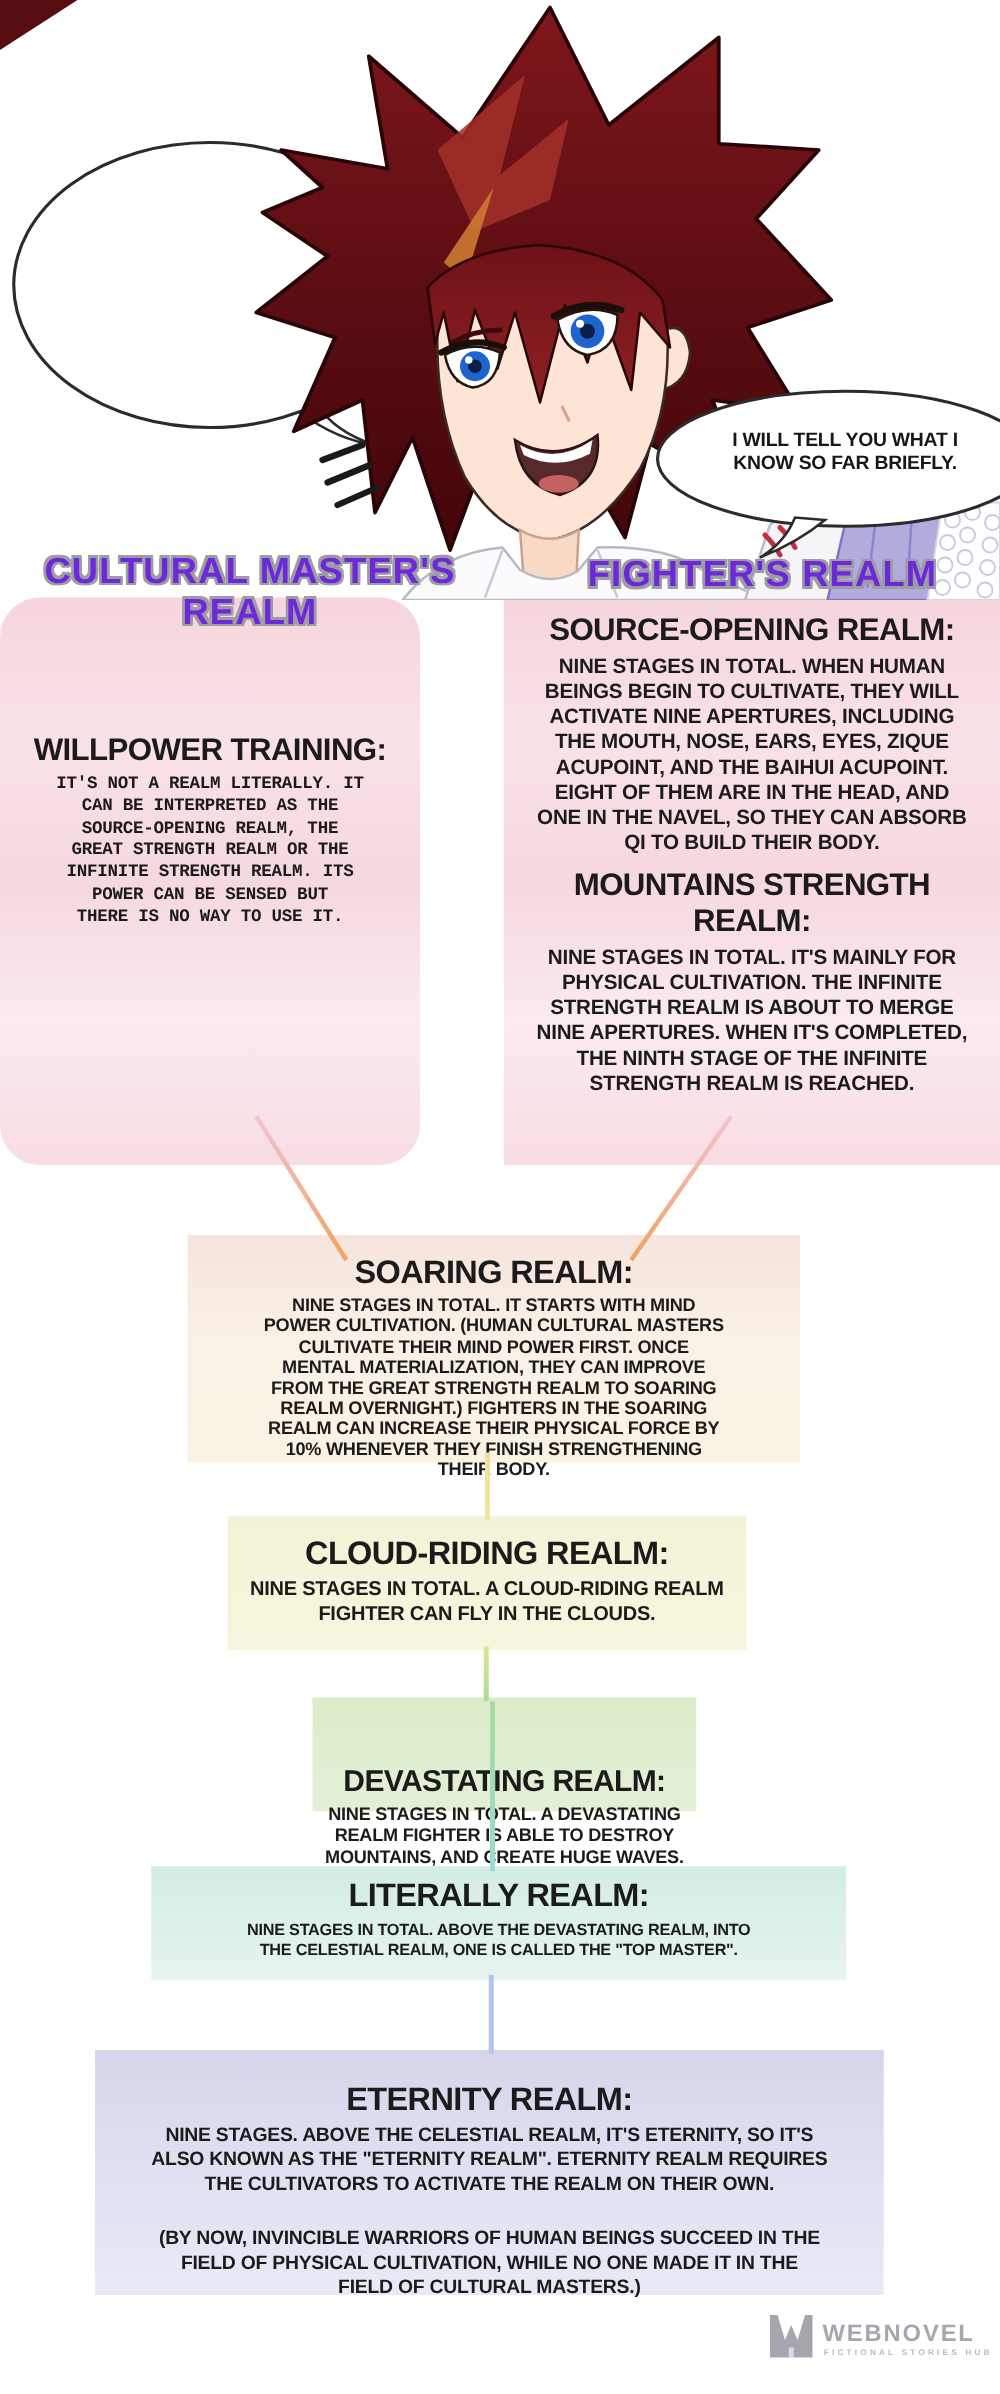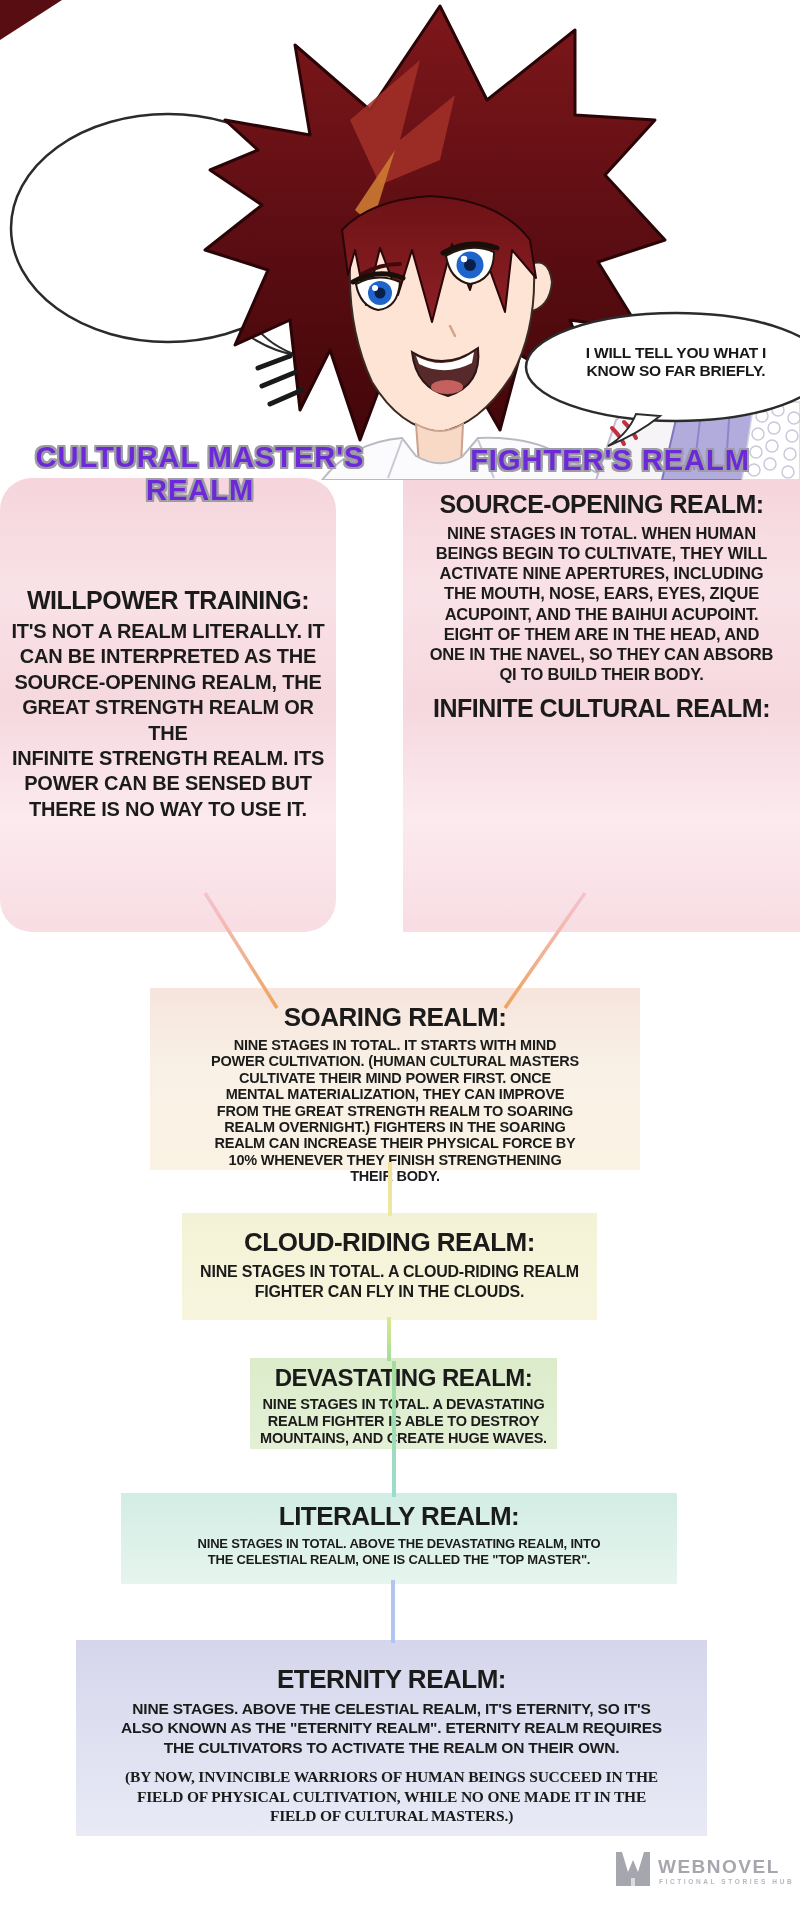--- a/index.html
+++ b/index.html
@@ -12,21 +12,21 @@
                letter-spacing:-0.2px;color:#171717;z-index:5;}
   
   .col-header{z-index:4;text-align:center;font-size:29px;letter-spacing:1px;color:#6d28d9;
     text-shadow:-2px -2px 0 #9c9ca4,2px -2px 0 #9c9ca4,-2px 2px 0 #9c9ca4,2px 2px 0 #9c9ca4,
                  0 -2px 0 #9c9ca4,0 2px 0 #9c9ca4,-2px 0 0 #9c9ca4,2px 0 0 #9c9ca4;}
   
   .panel{z-index:1;background:linear-gradient(180deg,#f6d5dd 0%,#f9e2e7 25%,#f6d8df 50%,#fbeaee 75%,#f8dde3 100%);}
   .panel-inner{position:relative;z-index:3;padding:0 6px;text-align:center;}
   .sec-title{font-size:25px;letter-spacing:-0.5px;margin:10px 0 4px 0;}
   .sec-body{font-size:16.5px;line-height:1.22;white-space:pre-line;letter-spacing:-0.2px;}
-  .left-body{font-size:20px;line-height:1.27;}
+  .left-body{font-size:14px;line-height:1.27;font-family:Liberation Mono, monospace;}
   
   .flow-box{z-index:1;}
   .flow-inner{position:relative;z-index:3;text-align:center;}
   .flow-title{font-size:26px;letter-spacing:-0.5px;margin:0 0 4px 0;}
   .flow-body{font-size:15px;line-height:1.2;white-space:pre-line;letter-spacing:-0.2px;}
   .box-soaring{background:linear-gradient(180deg,#f6e4dd 0%,#f9f1e6 45%,#faf2e3 100%);}
   .box-cloud{background:linear-gradient(180deg,#f4f2d6 0%,#f7f5dd 100%);}
   .box-dev{background:linear-gradient(180deg,#dcecca 0%,#e3f0d6 100%);}
   .box-cel{background:linear-gradient(180deg,#d2ede4 0%,#e6f5ee 100%);}
   .box-eter{background:linear-gradient(180deg,#d5d6eb 0%,#e9eaf6 100%);}
@@ -161,21 +161,27 @@
     <div class="panel-inner">
       <div class="sec-title" style="margin-top:12px;">SOURCE-OPENING REALM:</div>
       <div class="sec-body">NINE STAGES IN TOTAL. WHEN HUMAN
 BEINGS BEGIN TO CULTIVATE, THEY WILL
 ACTIVATE NINE APERTURES, INCLUDING
 THE MOUTH, NOSE, EARS, EYES, ZIQUE
 ACUPOINT, AND THE BAIHUI ACUPOINT.
 EIGHT OF THEM ARE IN THE HEAD, AND
 ONE IN THE NAVEL, SO THEY CAN ABSORB
 QI TO BUILD THEIR BODY.</div>
-      <div class="sec-title">INFINITE CULTURAL REALM:</div>
+      <div class="sec-title">MOUNTAINS STRENGTH REALM:</div>
+      <div class="sec-body">NINE STAGES IN TOTAL. IT'S MAINLY FOR
+PHYSICAL CULTIVATION. THE INFINITE
+STRENGTH REALM IS ABOUT TO MERGE
+NINE APERTURES. WHEN IT'S COMPLETED,
+THE NINTH STAGE OF THE INFINITE
+STRENGTH REALM IS REACHED.</div>
     </div>
   </div>
 
   <svg class="abs connectors" style="left:0;top:0;" width="800" height="1915" viewBox="0 0 800 1915">
     <defs>
       <linearGradient id="vL" gradientUnits="userSpaceOnUse" x1="205" y1="893" x2="277" y2="1008">
         <stop offset="0" stop-color="#f4c2d2"></stop>
           <stop offset="1" stop-color="#efa35c"></stop>
       </linearGradient>
       <linearGradient id="vR" gradientUnits="userSpaceOnUse" x1="585" y1="893" x2="505" y2="1008">
@@ -220,21 +226,21 @@
 
   <div class="abs flow-box box-cloud" style="left:182px;top:1213px;width:415px;height:107px;">
     <div class="flow-inner" style="padding-top:14px;">
       <div class="flow-title">CLOUD-RIDING REALM:</div>
       <div class="flow-body" style="font-size:16px;line-height:1.25;">NINE STAGES IN TOTAL. A CLOUD-RIDING REALM
 FIGHTER CAN FLY IN THE CLOUDS.</div>
     </div>
   </div>
 
   <div class="abs flow-box box-dev" style="left:250px;top:1358px;width:307px;height:91px;">
-    <div class="flow-inner" style="padding-top:6px;">
+    <div class="flow-inner" style="padding-top:22px;margin-top:32px;">
       <div class="flow-title" style="font-size:24px;">DEVASTATING REALM:</div>
       <div class="flow-body" style="font-size:14.5px;line-height:1.18;">NINE STAGES IN TOTAL. A DEVASTATING
 REALM FIGHTER IS ABLE TO DESTROY
 MOUNTAINS, AND CREATE HUGE WAVES.</div>
     </div>
   </div>
 
   <div class="abs flow-box box-cel" style="left:121px;top:1493px;width:556px;height:91px;">
     <div class="flow-inner" style="padding-top:8px;">
       <div class="flow-title">LITERALLY REALM:</div>
@@ -242,21 +248,21 @@
 THE CELESTIAL REALM, ONE IS CALLED THE "TOP MASTER".</div>
     </div>
   </div>
 
   <div class="abs flow-box box-eter" style="left:76px;top:1640px;width:631px;height:196px;">
     <div class="flow-inner" style="padding-top:24px;">
       <div class="flow-title">ETERNITY REALM:</div>
       <div class="flow-body" style="font-size:15.5px;line-height:1.25;">NINE STAGES. ABOVE THE CELESTIAL REALM, IT'S ETERNITY, SO IT'S
 ALSO KNOWN AS THE "ETERNITY REALM". ETERNITY REALM REQUIRES
 THE CULTIVATORS TO ACTIVATE THE REALM ON THEIR OWN.</div>
-      <div class="flow-body" style="font-size:15.5px;line-height:1.25;margin-top:10px;font-family:Liberation Serif, serif;">(BY NOW, INVINCIBLE WARRIORS OF HUMAN BEINGS SUCCEED IN THE
+      <div class="flow-body" style="font-size:15.5px;line-height:1.25;margin-top:24px;">(BY NOW, INVINCIBLE WARRIORS OF HUMAN BEINGS SUCCEED IN THE
 FIELD OF PHYSICAL CULTIVATION, WHILE NO ONE MADE IT IN THE
 FIELD OF CULTURAL MASTERS.)</div>
     </div>
   </div>
 
   <svg class="abs footer" style="left:612px;top:1848px;" width="180" height="46" viewBox="0 0 180 46">
     <g>
       <path fill="#a6a6ae" d="M4,4 h34 v34 h-34 Z"></path>
       <path fill="#ffffff" d="M10,4 L16,24 L21,12 L26,24 L32,4 Z"></path>
       <path fill="#ffffff" d="M19,30 h4 v8 h-4 Z" opacity="0.6"></path>

